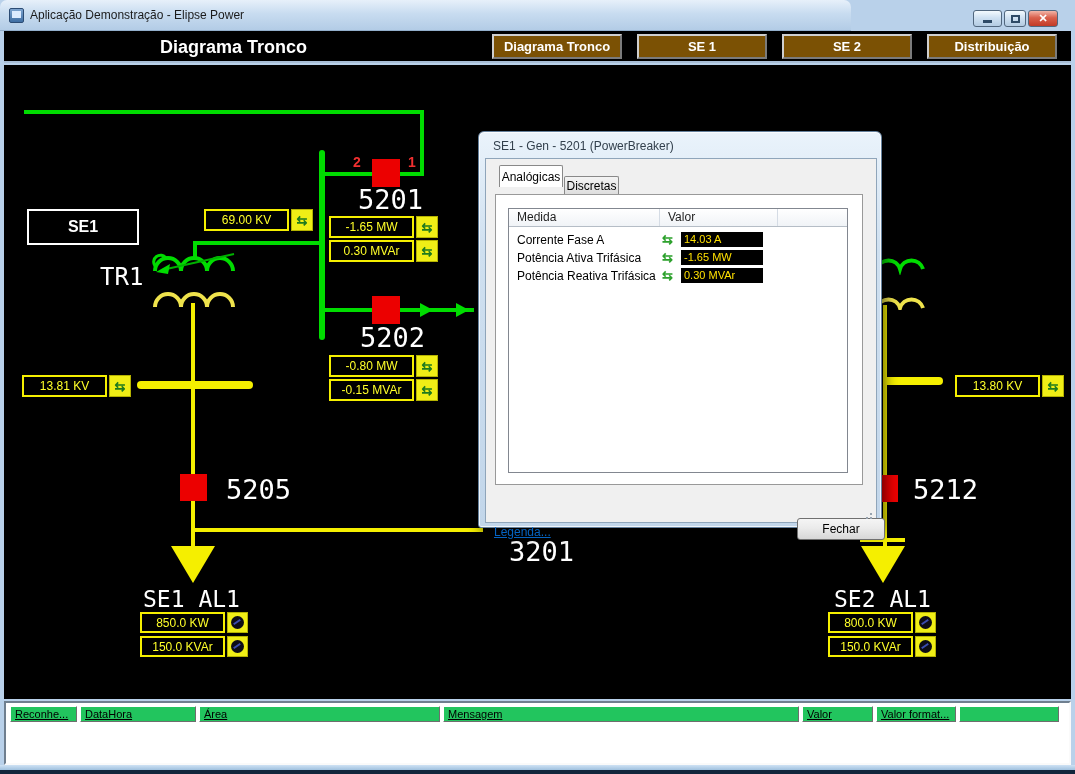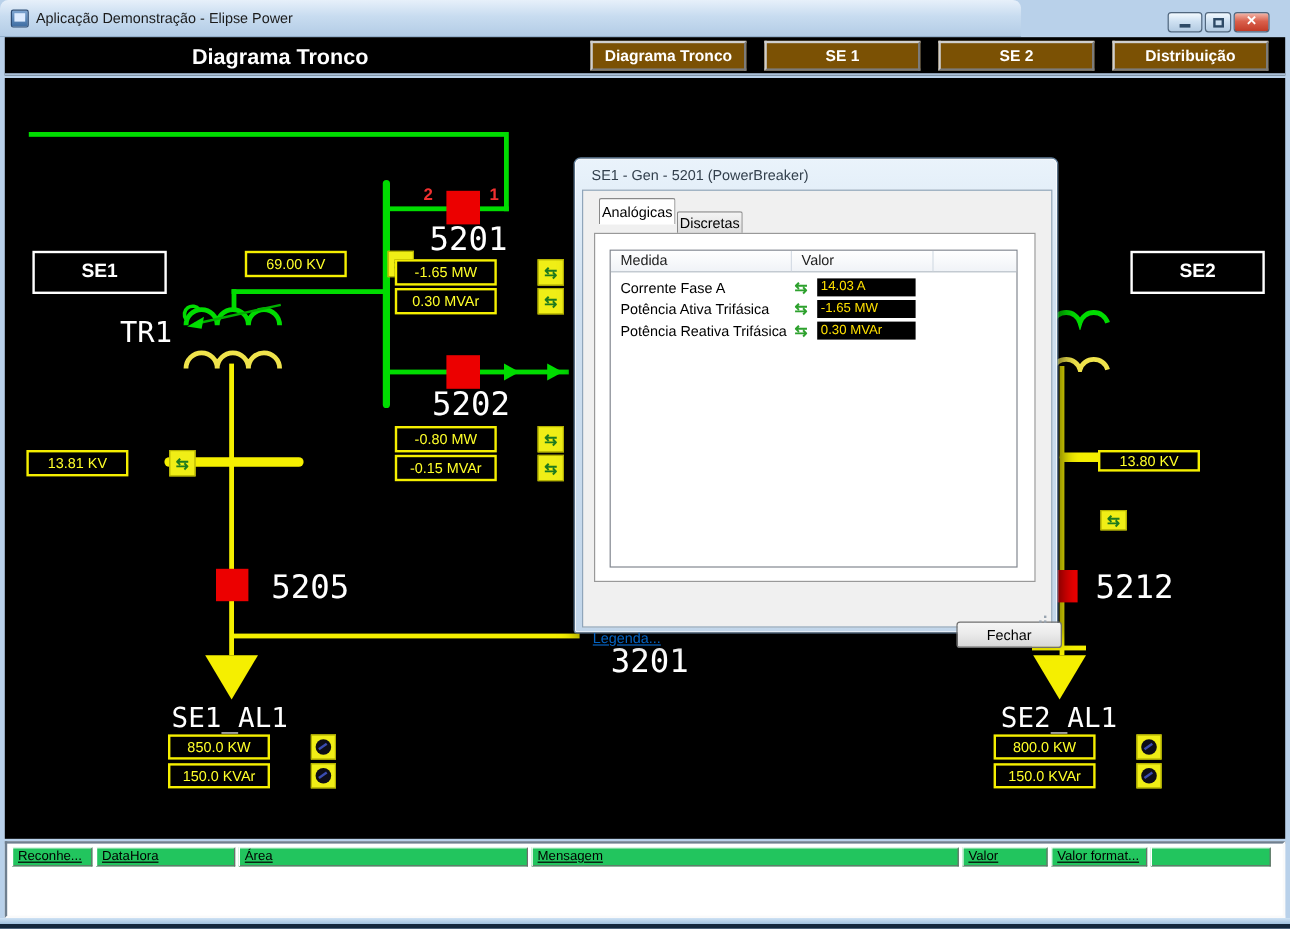--- a/index.html
+++ b/index.html
@@ -36,21 +36,21 @@
   .hline, .vline { position:absolute; }
   .green { background:#00dc00; }
   .yellowl { background:#f5ef00; }
   .buscap { border-radius:4px; }
   .breaker { position:absolute; background:#ec0000; z-index:2; }
   .dlabel { position:absolute; color:#fff; font-family:"DejaVu Sans Mono", monospace; line-height:1; z-index:2; }
   .redlabel { position:absolute; color:#f03030; font-weight:bold; font-size:14px; z-index:2; }
   .sebox { position:absolute; width:112px; height:36px; border:2px solid #fff; background:#000; color:#fff;
            font-size:16px; font-weight:bold; display:flex; align-items:center; justify-content:center; z-index:2; }
 
-  .mbox { position:absolute; display:flex; height:22px; z-index:3;gap:32px; }
+  .mbox { position:absolute; display:flex; height:22px; z-index:3; }
   .mval { width:85px; height:22px; background:#000; border:2px solid #f5ef00; color:#ffff29;
           font-size:12px; display:flex; align-items:center; justify-content:center; }
   .micon { width:22px; height:22px; margin-left:2px; background:#f0ee16; border:1px solid #b5b200;
            color:#1e7a1e; font-size:13px; font-weight:bold; display:flex; align-items:center; justify-content:center; }
   .trend { width:13px; height:13px; border-radius:50%; background:#0d0d16; position:relative; }
   .trend i { position:absolute; left:2px; top:5px; width:8px; height:2px; background:#3a4db0; transform:rotate(-35deg); display:block; }
 
   .tri-right { position:absolute; width:0; height:0; border-top:7px solid transparent;
                border-bottom:7px solid transparent; border-left:13px solid #00dc00; }
   .tri-down { position:absolute; width:0; height:0; border-left:22px solid transparent;
@@ -136,21 +136,20 @@
   <div class="tri-right" style="left:456px;top:303px;"></div>
 
   <div class="redlabel" style="left:353px;top:154px;">2</div>
   <div class="redlabel" style="left:408px;top:154px;">1</div>
   <div class="breaker" style="left:372px;top:159px;width:28px;height:28px;"></div>
   <div class="dlabel" style="left:358px;top:186px;font-size:27px;">5201</div>
   <div class="breaker" style="left:372px;top:296px;width:28px;height:28px;"></div>
   <div class="dlabel" style="left:360px;top:324px;font-size:27px;">5202</div>
 
   <div class="sebox" style="left:27px;top:209px;">SE1</div>
-  <div class="sebox" style="left:942px;top:209px;">SE2</div>
   <div class="dlabel" style="left:100px;top:265px;font-size:24px;">TR1</div>
 
   <svg style="position:absolute;left:148px;top:248px;z-index:2;" width="92" height="28">
     <path d="M7 23 A13 13 0 0 1 33 23 A13 13 0 0 1 59 23 A13 13 0 0 1 85 23" stroke="#00dc00" stroke-width="4" fill="none"></path>
     <path d="M18 10 A6 6 0 1 0 7 18" stroke="#00dc00" stroke-width="3" fill="none"></path>
     <path d="M86 6 L14 22" stroke="#00b000" stroke-width="2" fill="none"></path>
     <path d="M22 16 L8 24 L20 26 Z" fill="#00dc00"></path>
   </svg>
   <svg style="position:absolute;left:148px;top:283px;z-index:2;" width="92" height="28">
     <path d="M7 24 A13 13 0 0 1 33 24 A13 13 0 0 1 59 24 A13 13 0 0 1 85 24" stroke="#efe34c" stroke-width="4" fill="none"></path>
@@ -197,21 +196,21 @@
     <div class="micon">⇆</div>
   </div>
   <div class="mbox" style="left:329px;top:379px;">
     <div class="mval">-0.15 MVAr</div>
     <div class="micon">⇆</div>
   </div>
   <div class="mbox" style="left:22px;top:375px;">
     <div class="mval">13.81 KV</div>
     <div class="micon">⇆</div>
   </div>
-  <div class="mbox" style="left:915px;top:375px;flex-direction:column;">
+  <div class="mbox" style="left:955px;top:375px;">
     <div class="mval">13.80 KV</div>
     <div class="micon">⇆</div>
   </div>
 
   <div class="mbox" style="left:140px;top:612px;height:21px;">
     <div class="mval" style="height:21px;">850.0 KW</div>
     <div class="micon" style="height:21px;width:21px;">
         <span class="trend">
           <i></i>
         </span>

